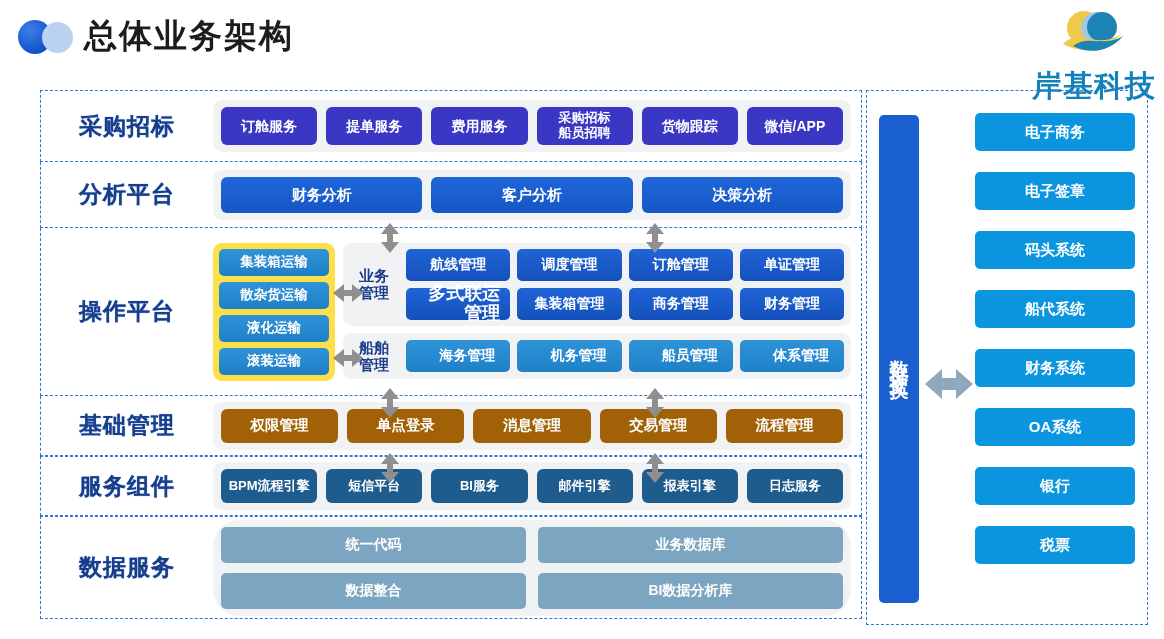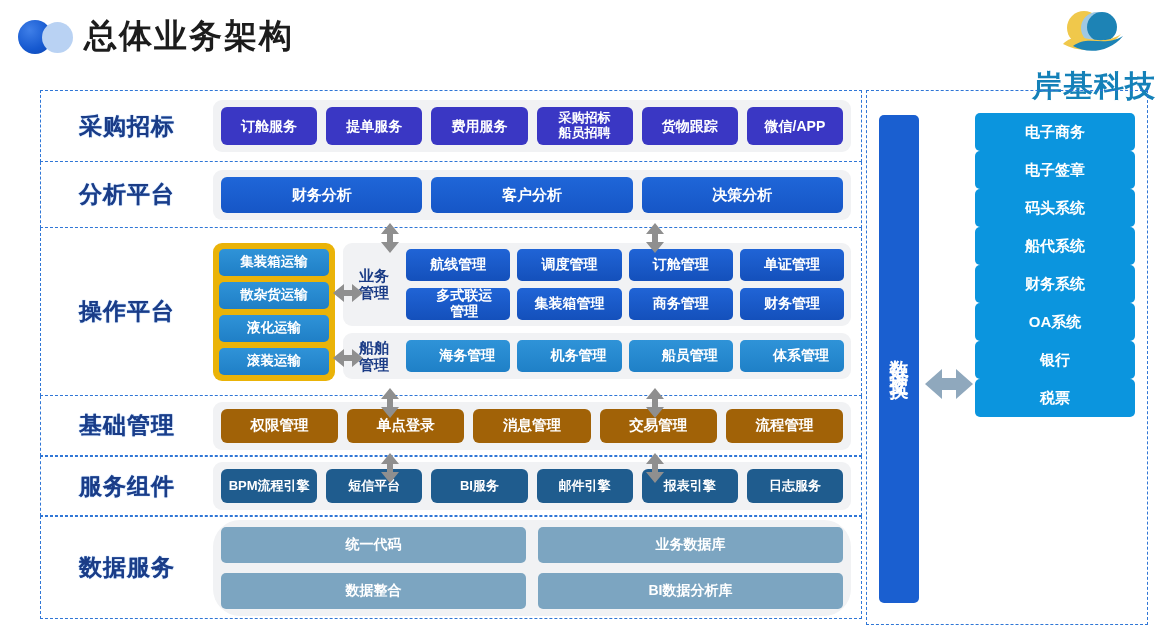--- a/index.html
+++ b/index.html
@@ -36,29 +36,29 @@
 
   .chip{flex:1;border-radius:6px;display:flex;align-items:center;justify-content:center;
     text-align:center;color:#ffffff;font-weight:700;line-height:1.15;padding:0 4px;box-sizing:border-box;}
 
   
   .b1 .chip{background:#3a37c4;height:38px;font-size:14px;}
   
   .b2 .chip{background:linear-gradient(180deg,#1f66d8 0%,#1656c6 100%);height:36px;font-size:15px;}
   
   .b3col{display:flex;gap:8px;align-items:stretch;}
-  .modes{background:#eab308;border-radius:9px;padding:6px;display:flex;flex-direction:column;gap:6px;width:110px;}
+  .modes{background:#fde047;border-radius:9px;padding:6px;display:flex;flex-direction:column;gap:6px;width:110px;}
   .mode{background:linear-gradient(180deg,#2f93d8 0%,#1f7fc6 100%);border-radius:5px;height:27px;
     display:flex;align-items:center;justify-content:center;color:#fff;font-size:13.5px;font-weight:700;}
   .groups{flex:1;display:flex;flex-direction:column;gap:7px;}
   .group{background:#f1f2f4;border-radius:9px;padding:6px 7px;display:flex;gap:8px;align-items:center;}
   .group-name{flex:0 0 48px;text-align:center;font-size:15px;font-weight:700;color:#1b3c86;line-height:1.15;}
   .group-grid{flex:1;display:grid;grid-template-columns:repeat(4,1fr);gap:7px;}
   .gcell{border-radius:5px;height:32px;display:flex;align-items:center;justify-content:center;
-    color:#fff;font-size:14px;font-weight:700;text-align:center;line-height:1.1;
+    color:#fff;font-size:14px;font-weight:700;text-align:right;line-height:1.1;
     background:linear-gradient(180deg,#2064d6 0%,#1450bb 100%);}
   .gcell.light{background:linear-gradient(180deg,#2f93d8 0%,#1f80c7 100%);padding-left:18px;}
   
   .b4 .chip{background:#a16207;height:34px;font-size:14.5px;}
   
   .b5 .chip{background:#1f5c8e;height:34px;font-size:13px;}
   
   .b6 .tray{gap:10px;flex-direction:column;border-radius:27px;}
   .drow{display:flex;gap:12px;}
   .dcell{flex:1;background:#7ca5c1;border-radius:5px;height:36px;display:flex;align-items:center;
@@ -69,21 +69,21 @@
   .varrow svg{display:block;}
   .harrow{position:absolute;width:30px;height:20px;z-index:6;}
 
   
   .right{position:absolute;left:866px;top:90px;width:282px;height:535px;
     border:1px dashed #2f76d6;box-sizing:border-box;}
   .exbar{position:absolute;left:12px;top:24px;width:40px;height:488px;background:#1a5fd0;border-radius:5px;
     display:flex;align-items:center;justify-content:center;}
   .exbar span{color:#fff;font-size:19px;font-weight:700;writing-mode:vertical-rl;letter-spacing:7px;}
   .exarrow{position:absolute;left:58px;top:276px;width:48px;height:34px;}
-  .syslist{position:absolute;left:108px;top:22px;width:160px;display:flex;flex-direction:column;}
+  .syslist{position:absolute;left:108px;top:22px;width:160px;display:flex;flex-direction:column;gap:21px;}
   .sysbtn{height:38px;background:#0b95de;border-radius:5px;display:flex;align-items:center;justify-content:center;
     color:#ffffff;font-size:15px;font-weight:700;}
 </style>
 </head>
 <body>
 
 <div class="page">
 
   <div class="header">
     <div class="logo-dots">
@@ -149,21 +149,21 @@
               <div class="group-name" style="white-space:pre-line;">业务
 管理</div>
               <div style="flex:1;display:flex;flex-direction:column;gap:7px;">
                 <div class="group-grid">
                   <div class="gcell">航线管理</div>
                   <div class="gcell">调度管理</div>
                   <div class="gcell">订舱管理</div>
                   <div class="gcell">单证管理</div>
                 </div>
                 <div class="group-grid">
-                  <div class="gcell" style="white-space:pre-line;font-size:14px;padding-left:12px;">多式联运
+                  <div class="gcell" style="white-space:pre-line;font-size:18px;padding-left:12px;">多式联运
 管理</div>
                   <div class="gcell">集装箱管理</div>
                   <div class="gcell">商务管理</div>
                   <div class="gcell">财务管理</div>
                 </div>
               </div>
             </div>
             <div class="group">
               <div class="group-name" style="white-space:pre-line;">船舶
 管理</div>

